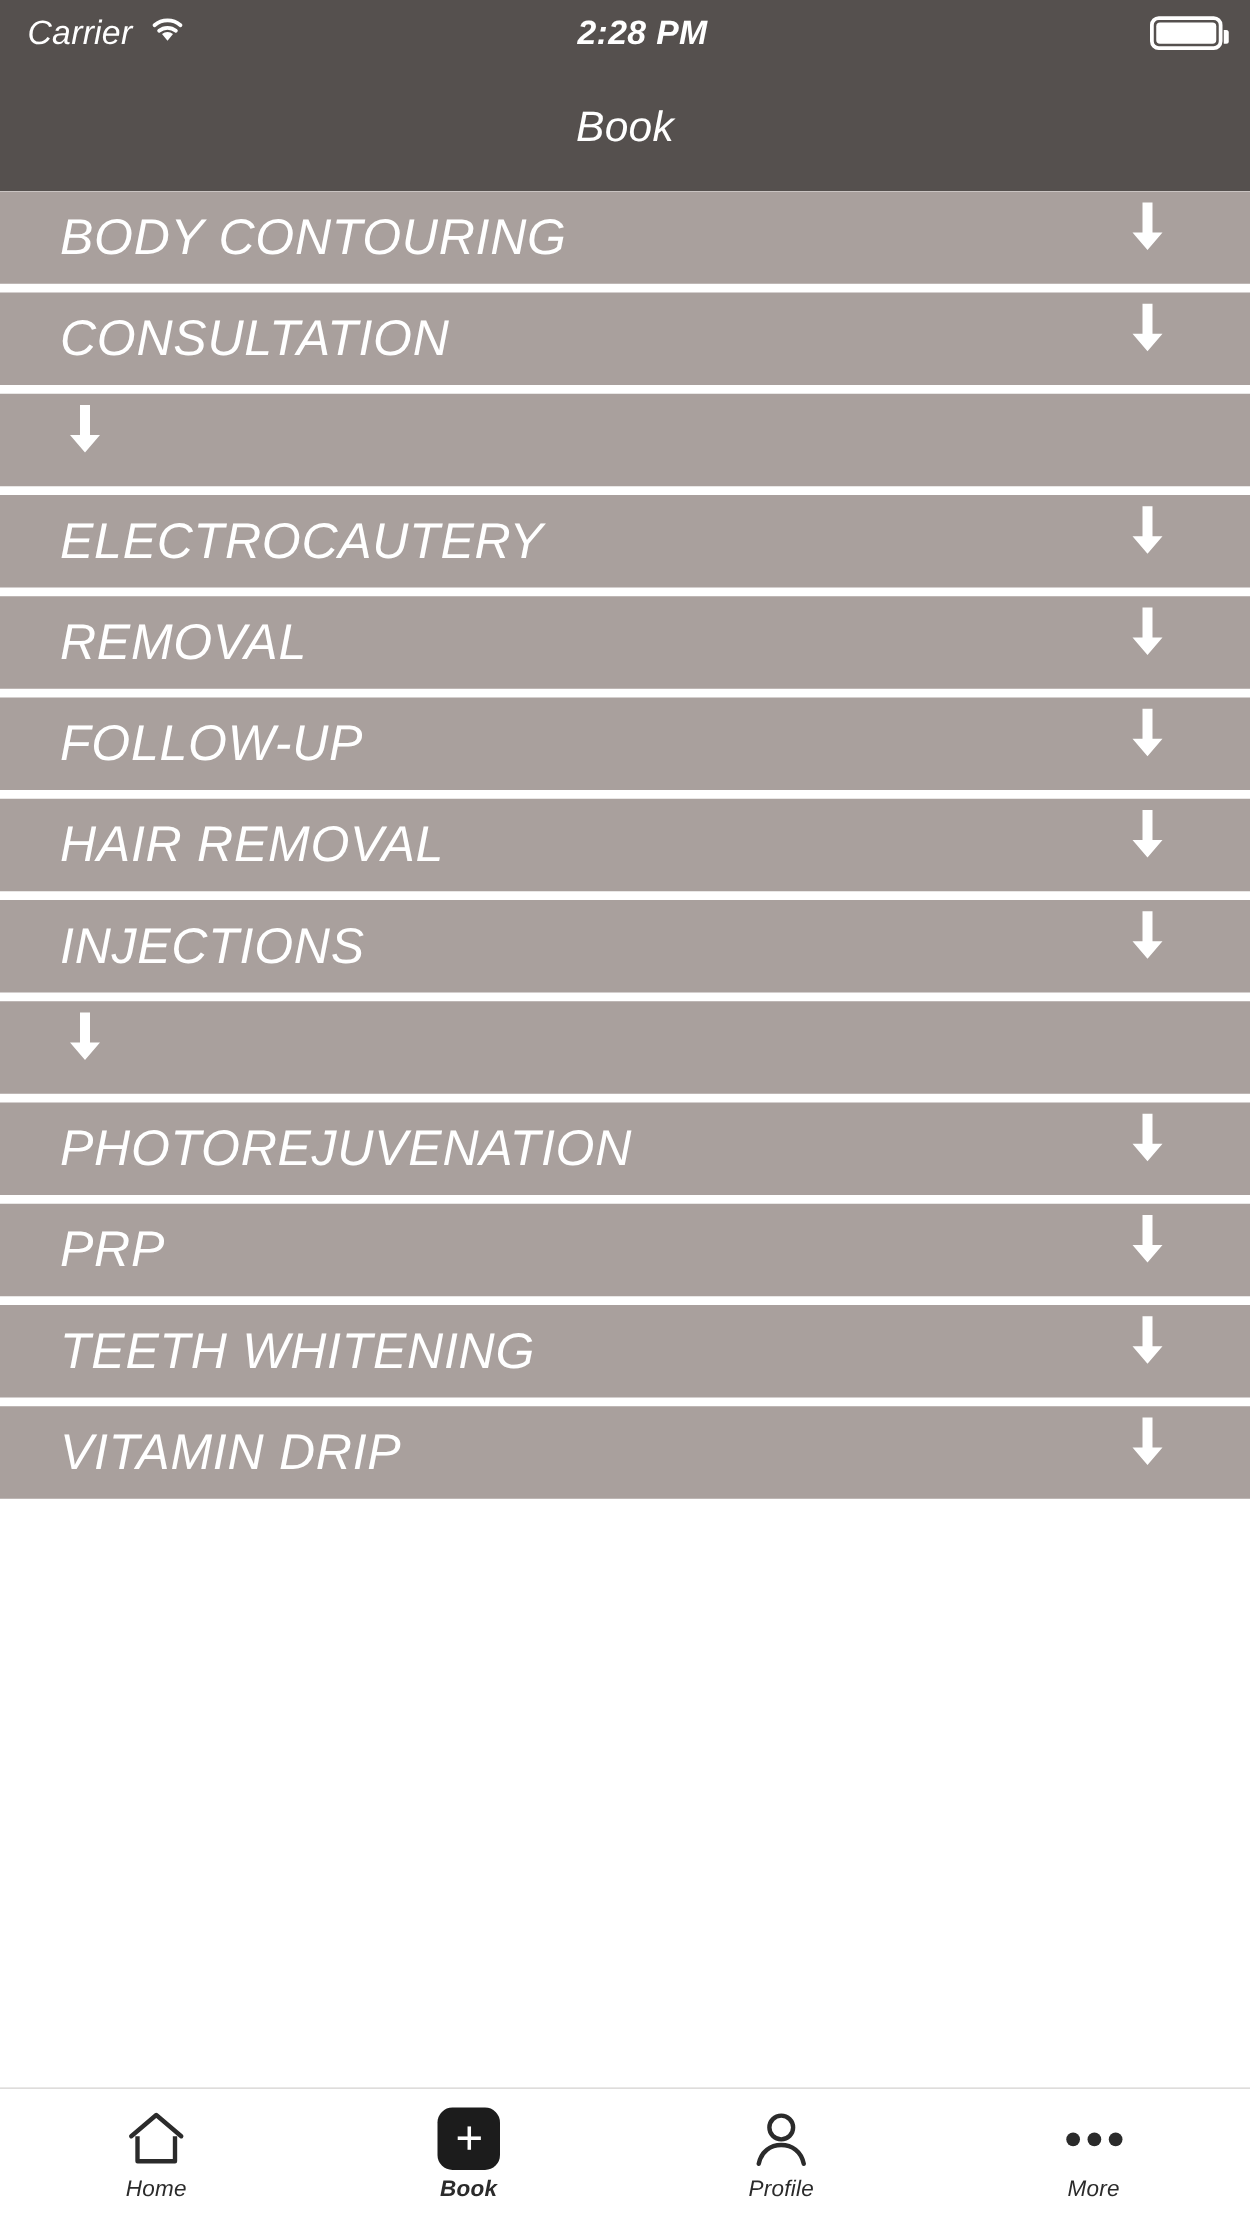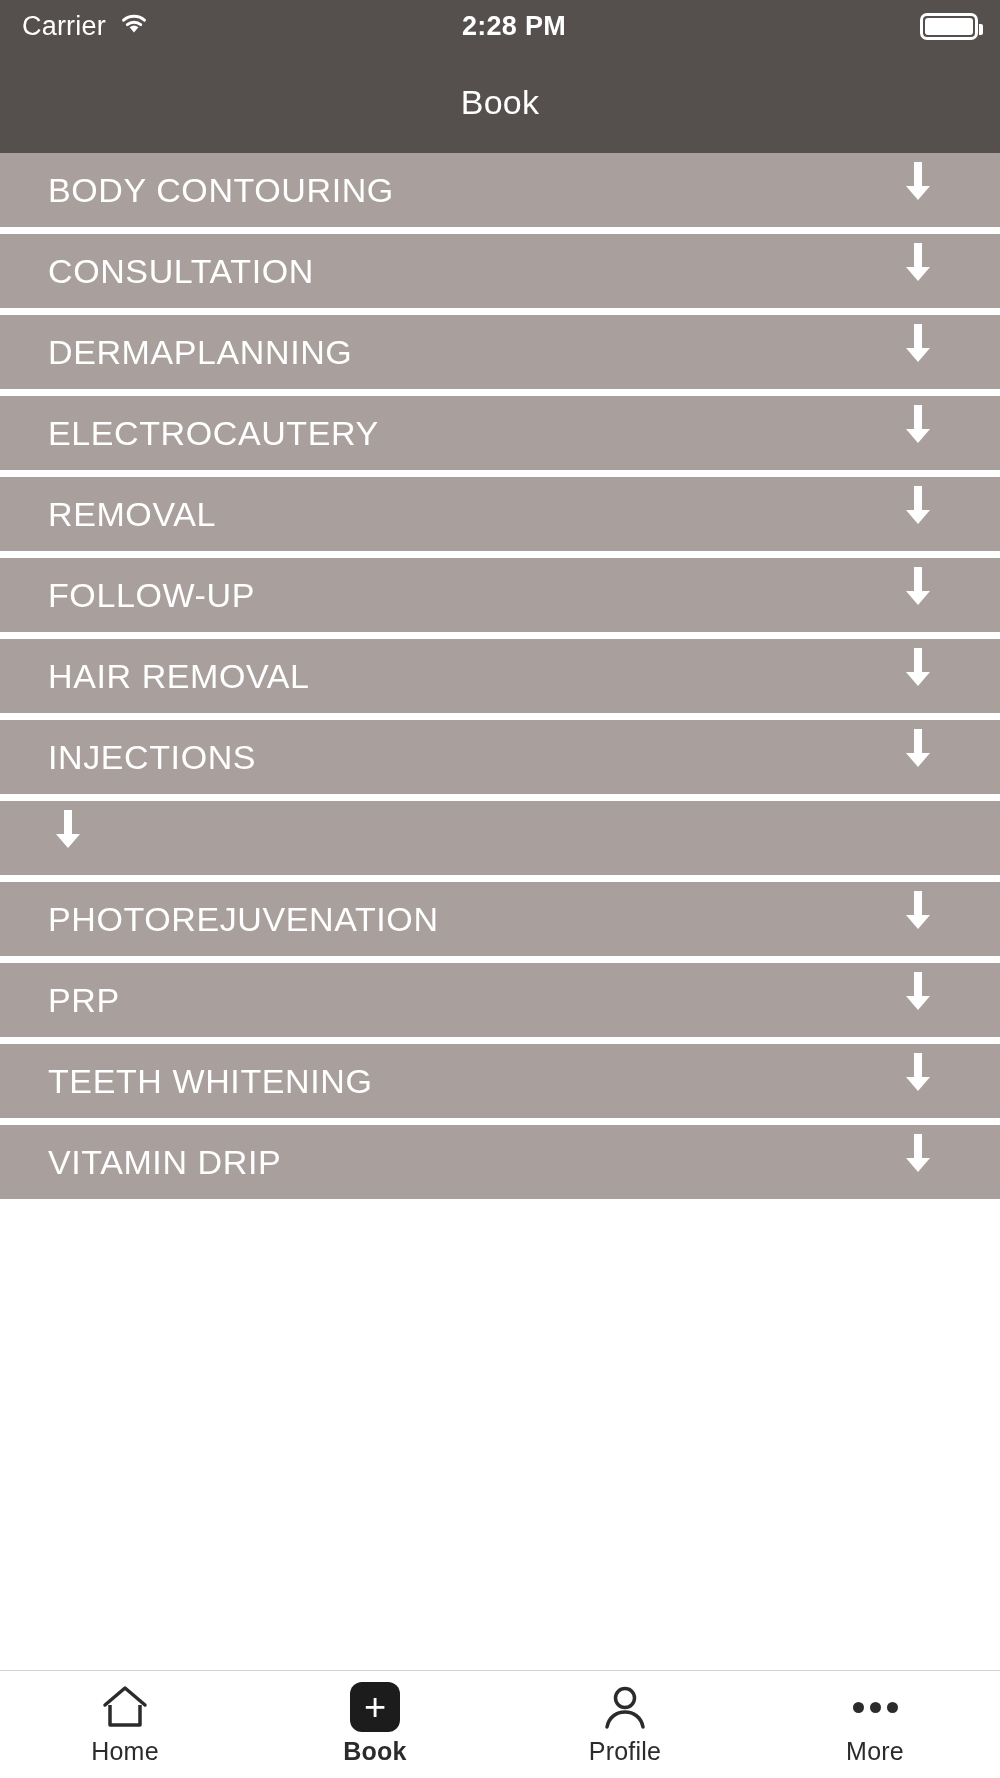--- a/index.html
+++ b/index.html
@@ -10,20 +10,21 @@
     font-family: "Liberation Sans", sans-serif;
     overflow: hidden;
   }
   .phone {
     position: relative;
     width: 1000px;
     height: 1778px;
     background: #ffffff;
     display: flex;
     flex-direction: column;
+    font-style: italic;
   }
 
   
   .status-bar {
     height: 52px;
     background: #55504e;
     color: #ffffff;
     display: flex;
     align-items: center;
     padding: 0 22px;
@@ -105,21 +106,21 @@
     height: 74px;
     background: #a9a09d;
     margin-bottom: 7px;
     display: flex;
     align-items: center;
     padding: 0 26px 0 48px;
     position: relative;
     color: #ffffff;
   }
   .list-item-label {
-    font-size: 34px;
+    font-size: 40px;
     letter-spacing: 0.6px;
     flex: 1 1 auto;
   }
   .arrow-icon {
     width: 40px;
     height: 44px;
     flex: 0 0 auto;
     margin-right: 36px;
     margin-top: -20px;
     display: block;
@@ -143,21 +144,21 @@
     gap: 6px;
     color: #2b2b2b;
   }
   .tab-icon {
     height: 48px;
     display: flex;
     align-items: center;
     justify-content: center;
   }
   .tab-label {
-    font-size: 25px;
+    font-size: 18px;
     letter-spacing: 0.2px;
   }
   .tab.active .tab-label { font-weight: bold; }
   .plus-square {
     width: 50px;
     height: 50px;
     border-radius: 12px;
     background: #1c1c1c;
     color: #ffffff;
     display: flex;
@@ -217,21 +218,20 @@
     </div>
 
     <div class="list-item">
       <span class="list-item-label">CONSULTATION</span>
       <svg class="arrow-icon" viewBox="0 0 40 44">
         <path d="M16 4h8v24h8L20 42 8 28h8z" fill="#ffffff"></path>
       </svg>
     </div>
 
     <div class="list-item">
-      <span class="list-item-label">DERMAPLANNING</span>
       <svg class="arrow-icon" viewBox="0 0 40 44">
         <path d="M16 4h8v24h8L20 42 8 28h8z" fill="#ffffff"></path>
       </svg>
     </div>
 
     <div class="list-item">
       <span class="list-item-label">ELECTROCAUTERY</span>
       <svg class="arrow-icon" viewBox="0 0 40 44">
         <path d="M16 4h8v24h8L20 42 8 28h8z" fill="#ffffff"></path>
       </svg>

